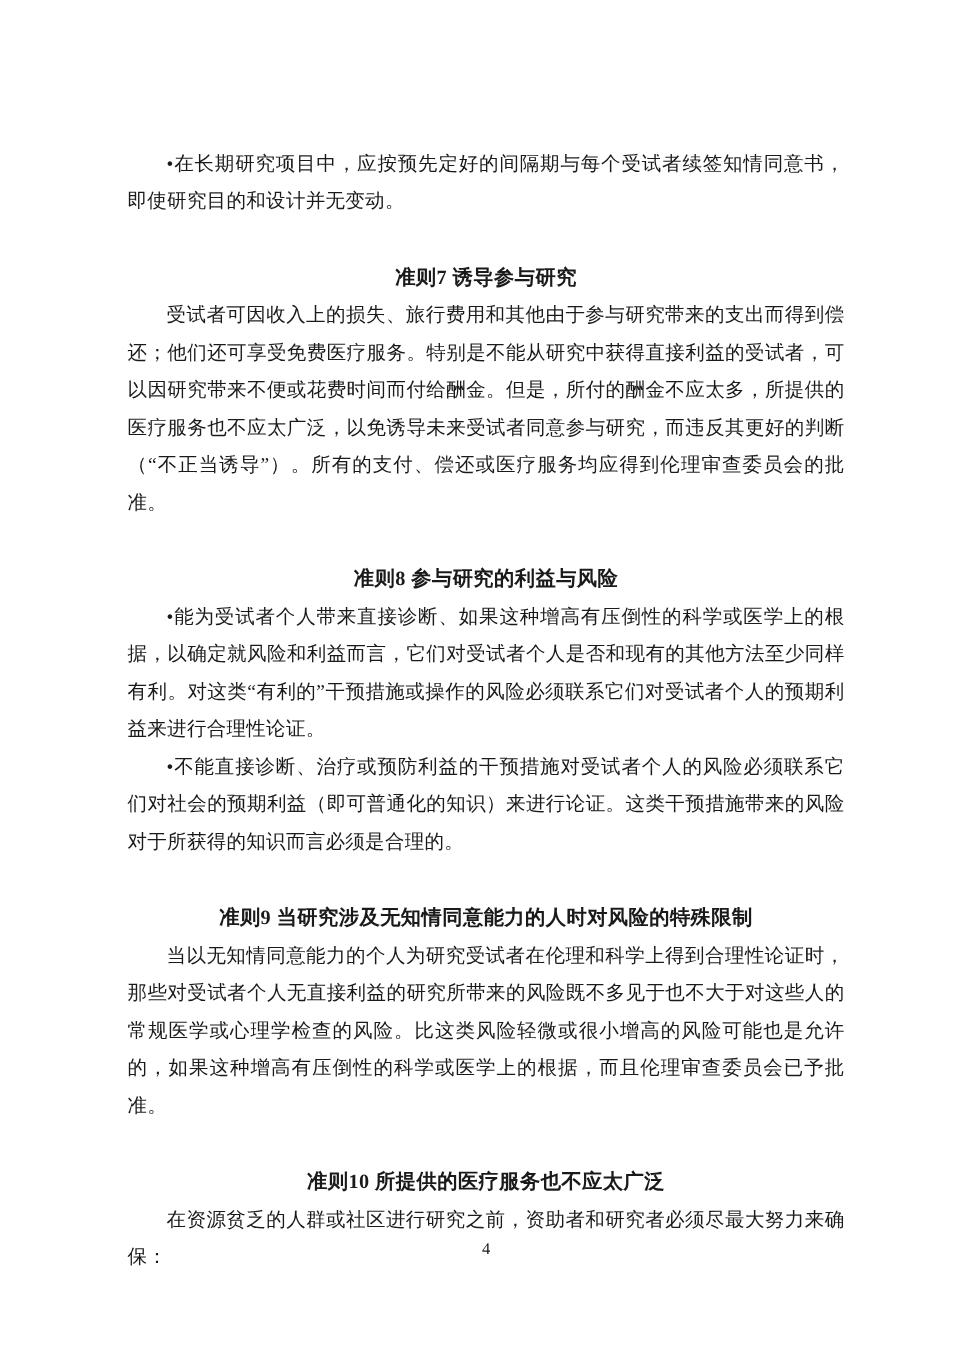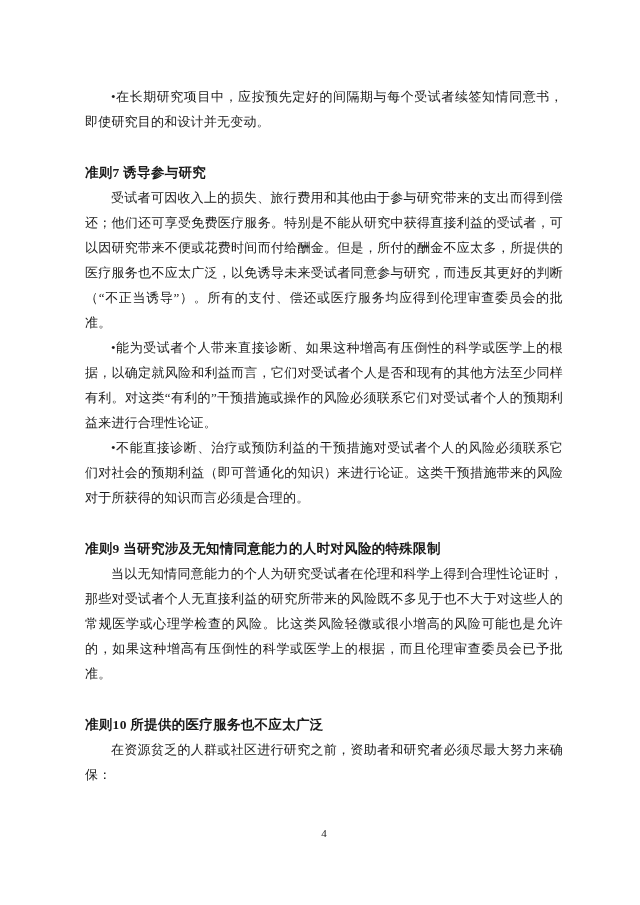--- a/index.html
+++ b/index.html
@@ -12,34 +12,34 @@
     width: 640px;
     height: 905px;
     background: #ffffff;
     overflow: hidden;
     font-family: "Liberation Serif", "DejaVu Serif", serif;
     color: #1a1a1a;
   }
   .content {
     position: absolute;
     left: 85px;
-    top: 84px;
+    top: 96px;
     width: 478px;
   }
   .content section {
     margin: 0;
     padding: 0;
   }
   .content h2 {
     margin: 26px 0 0 0;
     padding: 0;
     font-size: 13.5px;
     line-height: 25px;
     font-weight: 700;
-    text-align: left;
+    text-align: center;
     letter-spacing: 0.3px;
   }
   .content p {
     margin: 0;
     padding: 0;
     font-size: 13px;
     line-height: 25px;
     text-align: justify;
     text-indent: 2em;
     letter-spacing: 0.2px;
@@ -62,20 +62,21 @@
 <div class="page">
   <main class="content">
       <section>
         <p>•在长期研究项目中，应按预先定好的间隔期与每个受试者续签知情同意书，即使研究目的和设计并无变动。</p>
       </section>
       <section>
         <h2>准则7 诱导参与研究</h2>
         <p>受试者可因收入上的损失、旅行费用和其他由于参与研究带来的支出而得到偿还；他们还可享受免费医疗服务。特别是不能从研究中获得直接利益的受试者，可以因研究带来不便或花费时间而付给酬金。但是，所付的酬金不应太多，所提供的医疗服务也不应太广泛，以免诱导未来受试者同意参与研究，而违反其更好的判断（“不正当诱导”）。所有的支付、偿还或医疗服务均应得到伦理审查委员会的批准。</p>
       </section>
       <section>
+        <h2>准则8 参与研究的利益与风险</h2>
         <p>•能为受试者个人带来直接诊断、如果这种增高有压倒性的科学或医学上的根据，以确定就风险和利益而言，它们对受试者个人是否和现有的其他方法至少同样有利。对这类“有利的”干预措施或操作的风险必须联系它们对受试者个人的预期利益来进行合理性论证。</p>
         <p>•不能直接诊断、治疗或预防利益的干预措施对受试者个人的风险必须联系它们对社会的预期利益（即可普通化的知识）来进行论证。这类干预措施带来的风险对于所获得的知识而言必须是合理的。</p>
       </section>
       <section>
         <h2>准则9 当研究涉及无知情同意能力的人时对风险的特殊限制</h2>
         <p>当以无知情同意能力的个人为研究受试者在伦理和科学上得到合理性论证时，那些对受试者个人无直接利益的研究所带来的风险既不多见于也不大于对这些人的常规医学或心理学检查的风险。比这类风险轻微或很小增高的风险可能也是允许的，如果这种增高有压倒性的科学或医学上的根据，而且伦理审查委员会已予批准。</p>
       </section>
       <section>
         <h2>准则10 所提供的医疗服务也不应太广泛</h2>
         <p>在资源贫乏的人群或社区进行研究之前，资助者和研究者必须尽最大努力来确保：</p>

